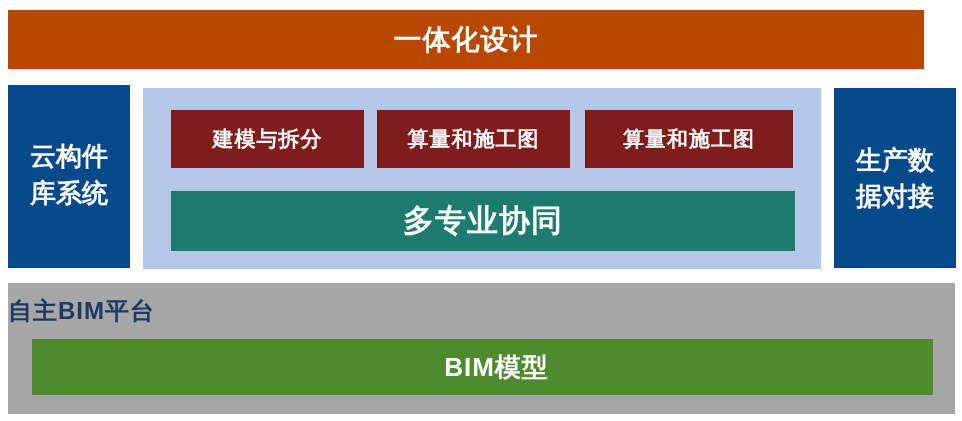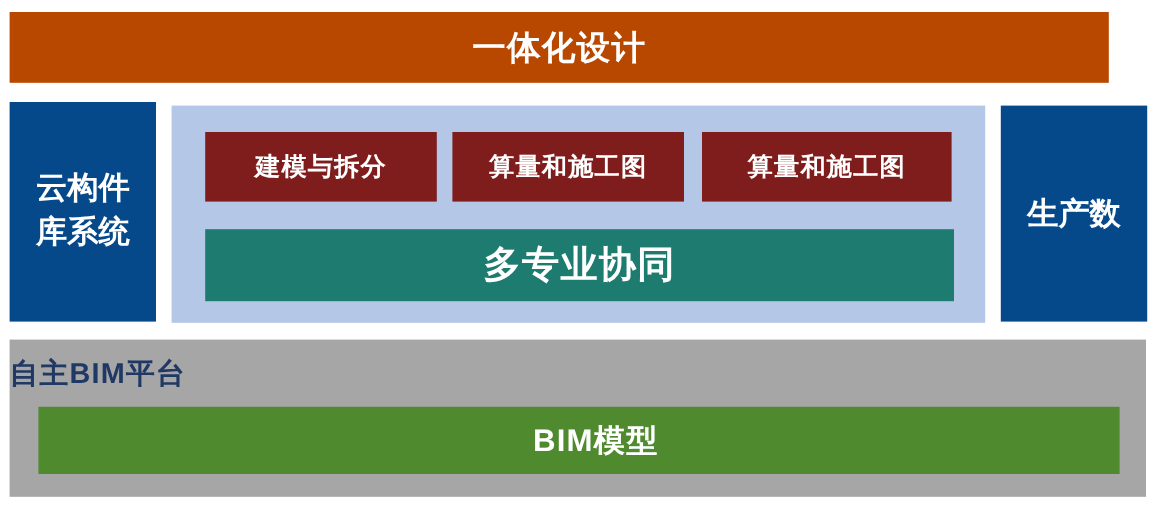--- a/index.html
+++ b/index.html
@@ -115,20 +115,21 @@
     </div>
 
     <div class="center-flex collab-bar">
       <span>多专业协同</span>
     </div>
 
   </div>
 
   <div class="abs center-flex pillar pillar-right">
     <span>生产数</span>
+    <span>据对接</span>
   </div>
 
   <div class="abs platform-panel">
     <div class="platform-title">自主BIM平台</div>
     <div class="center-flex bim-model">
       <span>BIM模型</span>
     </div>
   </div>
 
 </div>

